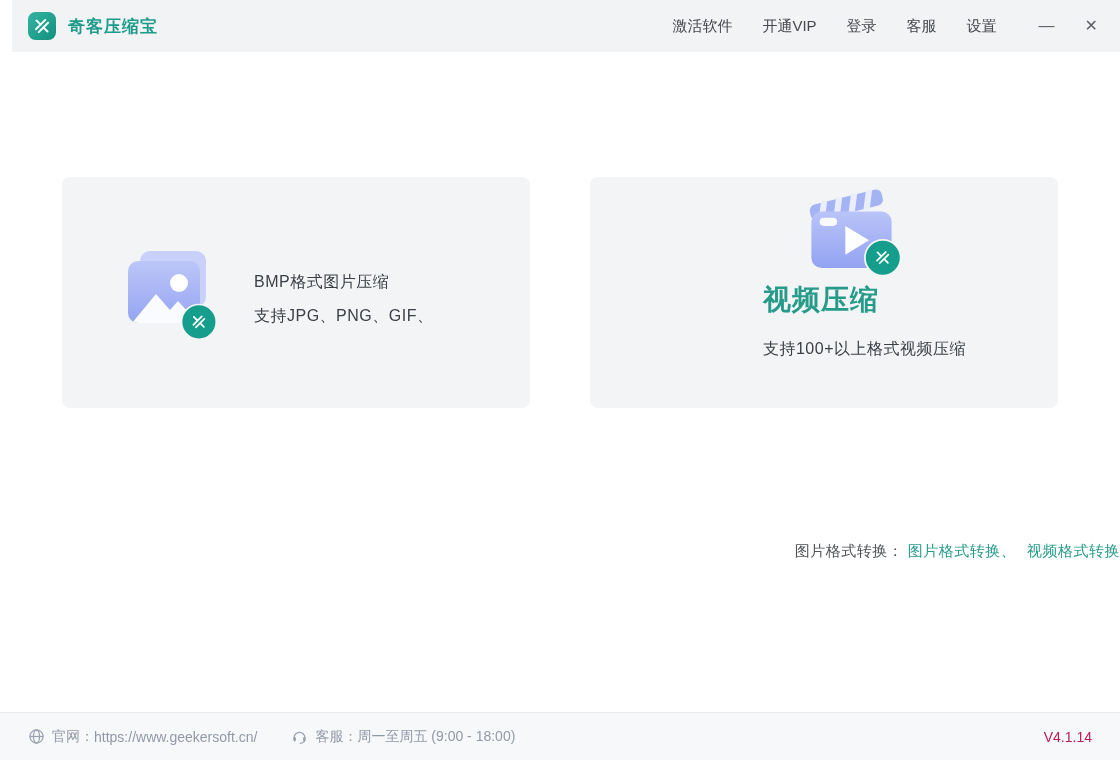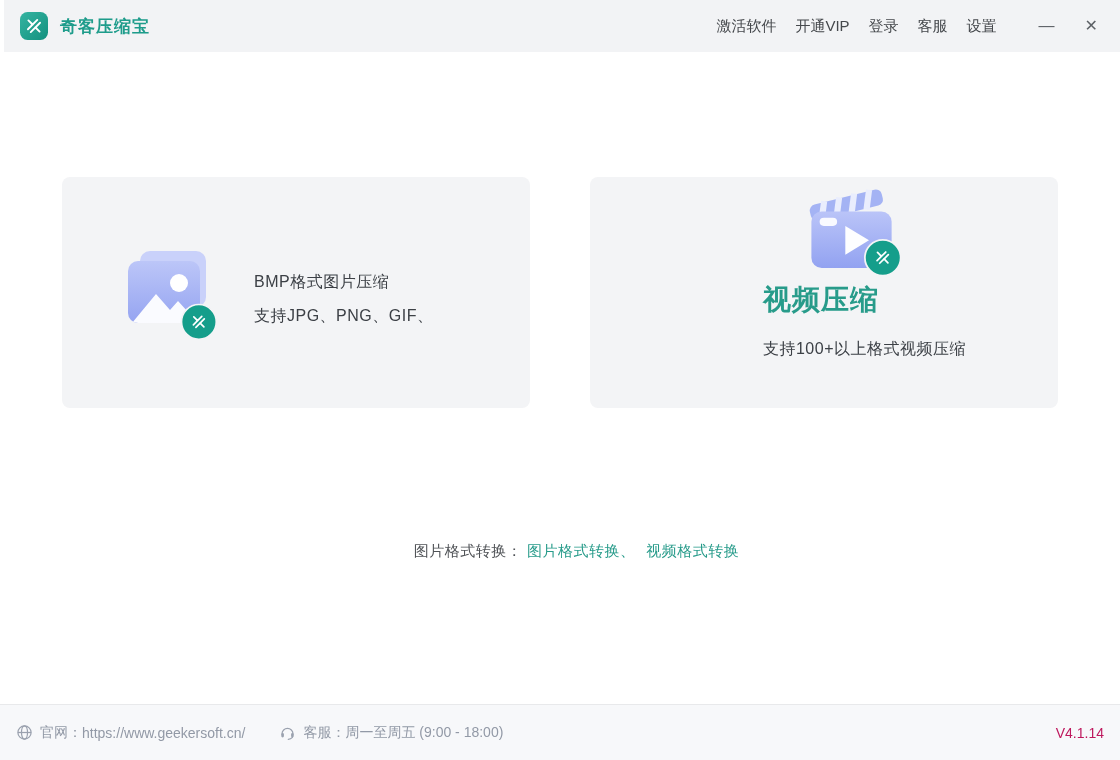--- a/index.html
+++ b/index.html
@@ -2,55 +2,55 @@
 <html><head>
 <meta charset="utf-8">
 <style>
   * { margin:0; padding:0; box-sizing:border-box; }
   html,body { width:1120px; height:760px; }
   body { font-family:"Liberation Sans", sans-serif; background:#fff; }
   .window { position:relative; width:1120px; height:760px; background:#ffffff; overflow:hidden; }
 
   
   .titlebar {
-    position:absolute; top:0; left:4px; right:0; height:52px;
+    position:absolute; top:0; left:12px; right:0; height:52px;
     background:#f2f3f5; display:flex; align-items:center; padding:0 22px 0 16px;
   }
   .logo { width:28px; height:28px; display:block; flex-shrink:0; }
   .app-title { margin-left:12px; font-size:17px; font-weight:bold; color:#1e9c8b; letter-spacing:1px; }
-  .menu { margin-left:auto; display:flex; align-items:flex-end; gap:19px; }
+  .menu { margin-left:auto; display:flex; align-items:flex-end; gap:30px; }
   .menu-item { font-size:15px; color:#45484c; cursor:pointer; white-space:nowrap; }
   .win-controls { display:flex; align-items:center; gap:30px; margin-left:42px; }
   .win-btn { font-size:16px; color:#5d6océ166; color:#5d6166; cursor:pointer; line-height:1; }
   .win-btn { font-size:16px; color:#5d6166; cursor:pointer; line-height:1; }
 
   
   .card {
     position:absolute; top:177px; width:468px; height:231px;
     background:#f3f4f6; border-radius:8px;
     display:flex; align-items:center; cursor:pointer;
   }
   .card-image { left:62px; padding-left:58px; }
   .card-video { left:590px; padding-left:53px;flex-direction:column; }
   .card-icon { flex-shrink:0; display:block; }
   .card-text { margin-left:34px; }
   .card-text-video { margin-left:28px; }
   .card-title { font-size:28px; font-weight:bold; color:#279b8a; letter-spacing:1px; }
   .card-desc { margin-top:13px; font-size:16px; color:#3c4046; line-height:34px; letter-spacing:0.5px; }
 
   
-  .converter { position:absolute; top:542px; left:1px; right:0; text-align:center; font-size:15px; color:#4f5256; letter-spacing:0.5px;margin-left:32px; }
+  .converter { position:absolute; top:542px; left:1px; right:0; text-align:right; font-size:15px; color:#4f5256; letter-spacing:0.5px;margin-left:32px; }
   .converter-link { color:#279b8a; cursor:pointer; text-decoration:none; }
   .converter-link + .converter-link { margin-left:6px; }
 
   
   .footer {
-    position:absolute; left:0; right:0; bottom:0; height:56px;
+    position:absolute; left:0; right:0; bottom:0; height:48px;
     background:#f7f8fa; border-top:1px solid #e8e9eb;
-    display:flex; align-items:center; padding:0 16px;
+    display:flex; align-items:center; padding:0 28px;
     font-size:14px; color:#9299a6;
   }
   .footer-group { display:flex; align-items:center; }
   .footer-icon { width:17px; height:17px; margin-right:7px; display:block; }
   .footer-sep { width:34px; }
   .footer-url { color:#9299a6; text-decoration:none; cursor:pointer;text-align:right; }
   .footer-version { margin-left:auto; color:#be185d; }
 </style>
 </head>
 <body>

